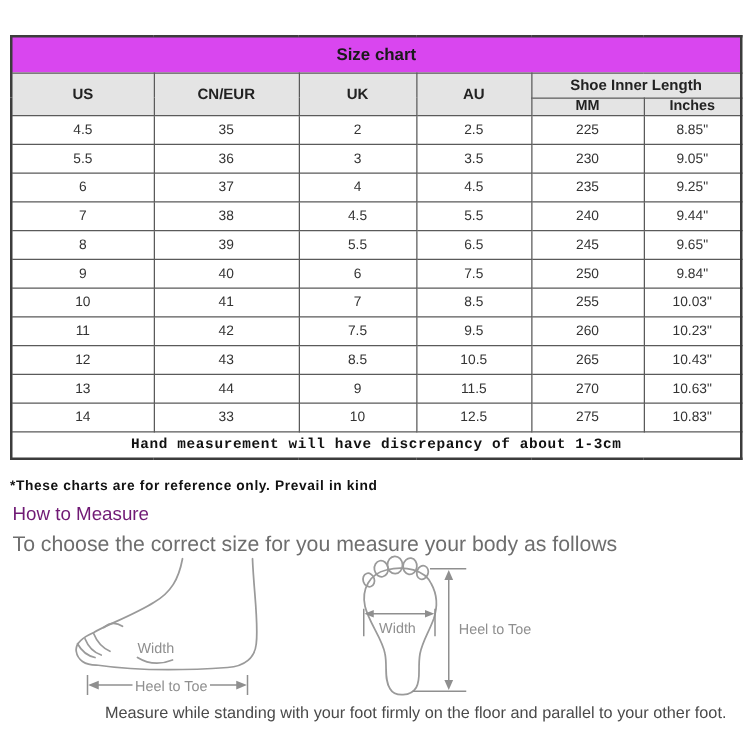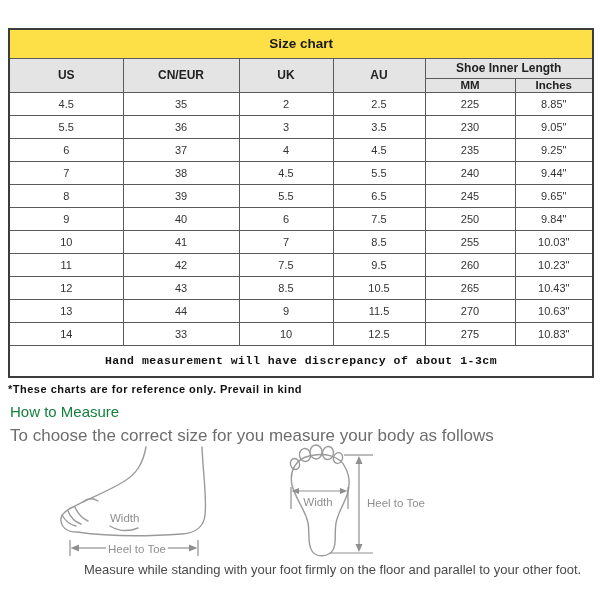--- a/index.html
+++ b/index.html
@@ -28,37 +28,37 @@
     border: 1px solid #5a5a5a;
     text-align: center;
     vertical-align: middle;
     background: #ffffff;
   }
   tr.title-row th {
     height: 29px;
     font-size: 13.5px;
     font-weight: bold;
     color: #1a1a1a;
-    background: #fde047;
+    background: #d946ef;
   }
   tr.head-row1 th, tr.head-row2 th {
     background: #e4e4e4;
     font-weight: bold;
     font-size: 12px;
     color: #222222;
   }
   tr.head-row1 th { height: 20px; }
   tr.head-row2 th { height: 14px; font-size: 11.5px; }
   tbody.data-body td {
     height: 23px;
     font-size: 11px;
     color: #333333;
   }
   tr.foot-row td {
-    height: 32px;
+    height: 22px;
     font-family: "Liberation Mono", "DejaVu Sans Mono", monospace;
     font-weight: bold;
     font-size: 11.5px;
     color: #111111;
     letter-spacing: 0.5px;
   }
 
   
   .ref-note {
     position: absolute;
@@ -69,21 +69,21 @@
     font-size: 11px;
     color: #111111;
     letter-spacing: 0.5px;
     white-space: nowrap;
   }
   .htm-heading {
     position: absolute;
     left: 10px;
     top: 403px;
     font-size: 15px;
-    color: #15803d;
+    color: #701a75;
   }
   .htm-subtitle {
     position: absolute;
     left: 10px;
     top: 426px;
     font-size: 17px;
     color: #6e6e6e;
   }
   .instruction {
     position: absolute;

